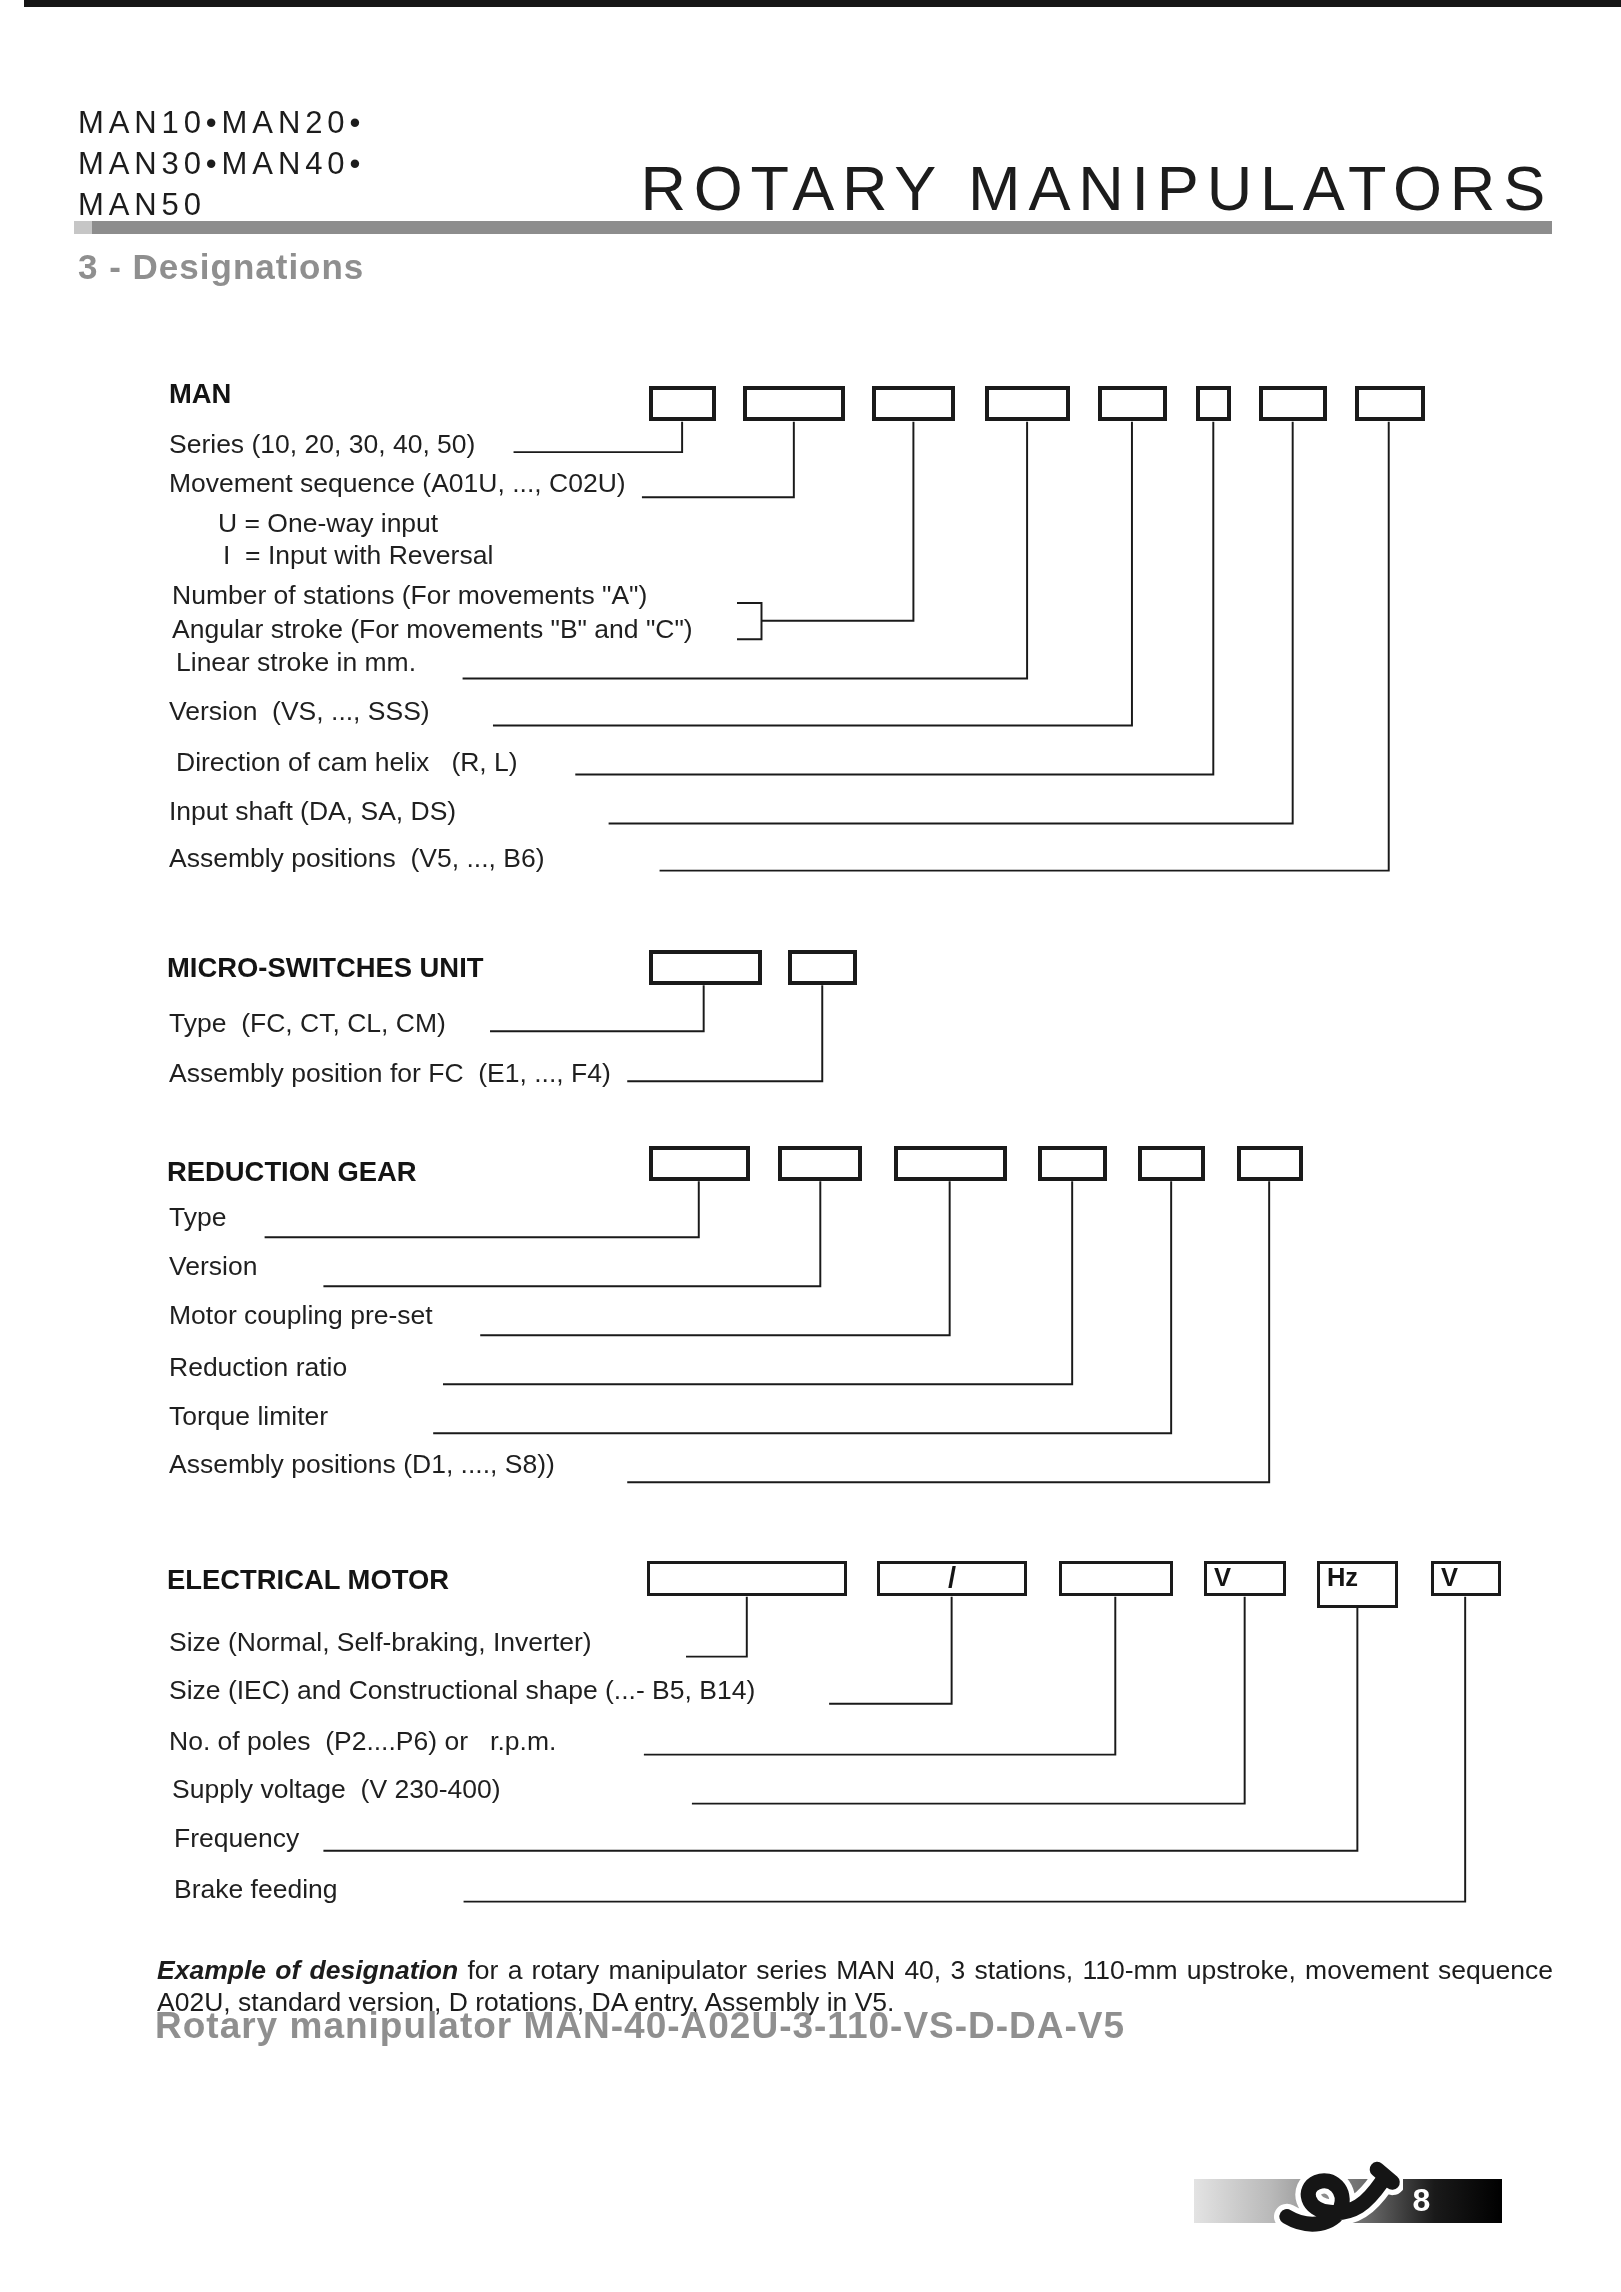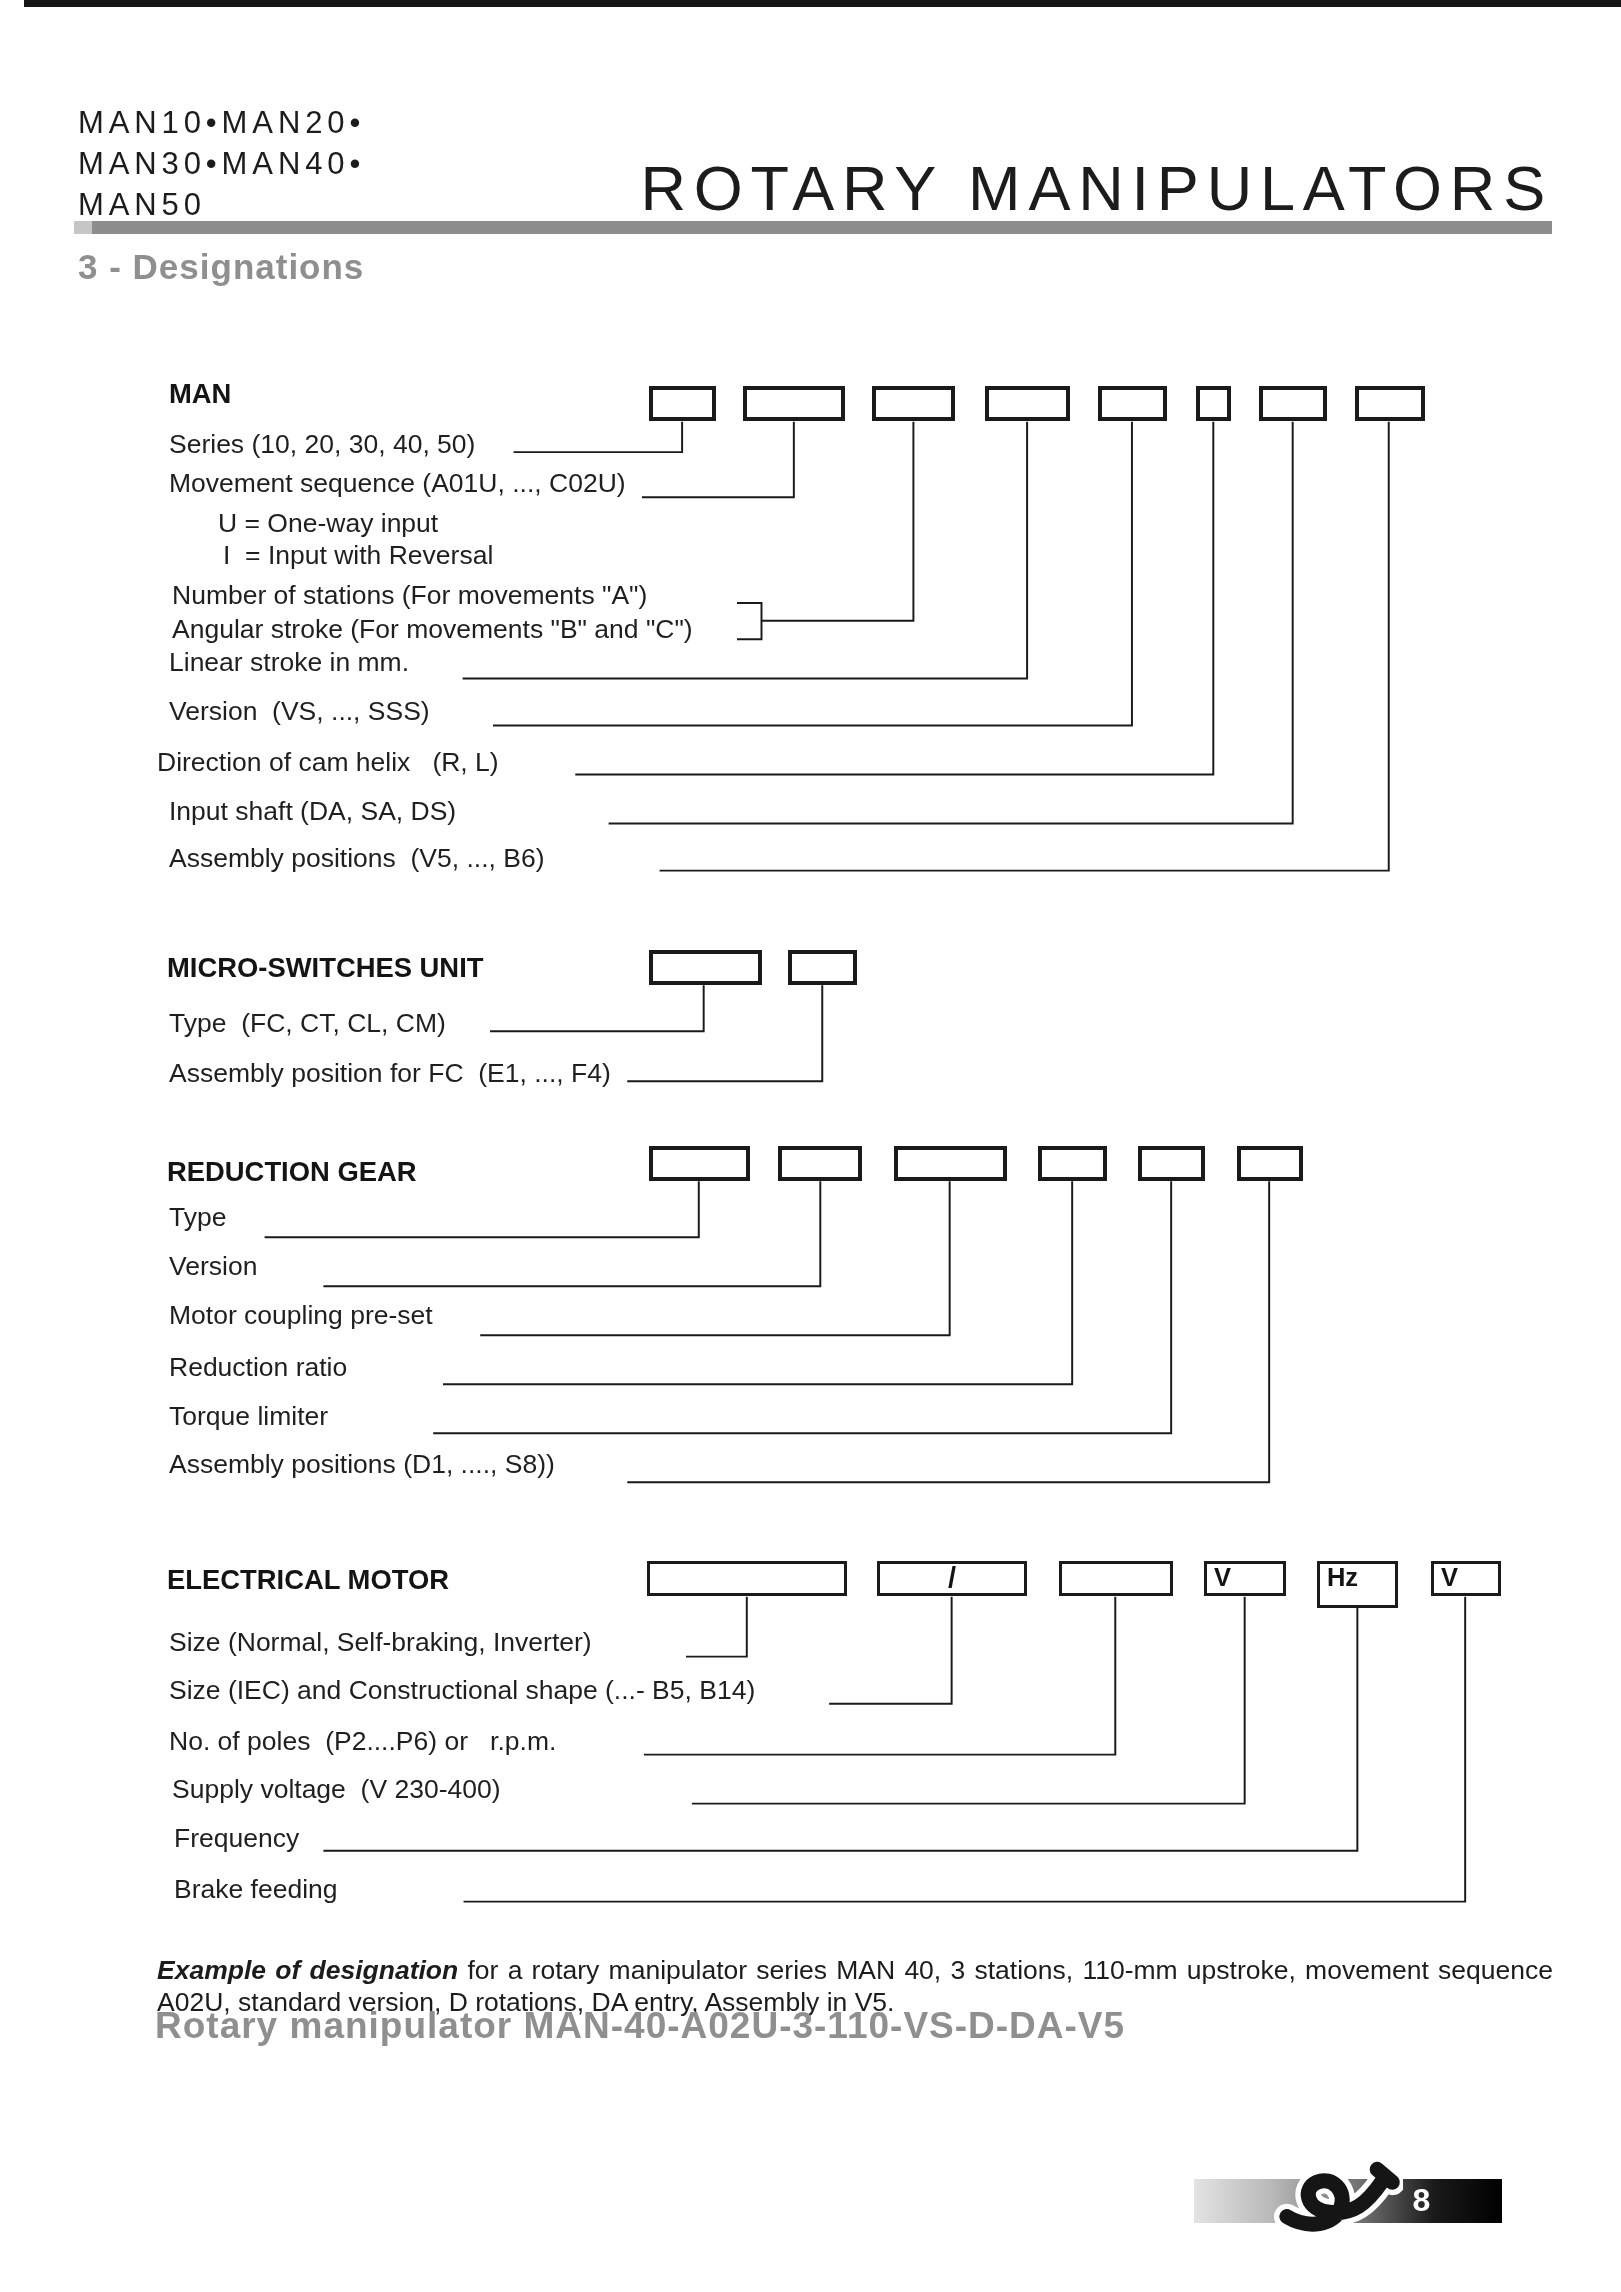--- a/index.html
+++ b/index.html
@@ -88,23 +88,23 @@
       <div class="dbox" style="left: 1098px; top: 386px; width: 69px; height: 35px; border-width: 4.9px;"></div>
       <div class="dbox" style="left: 1196px; top: 386px; width: 35px; height: 35px; border-width: 4.9px;"></div>
       <div class="dbox" style="left: 1259px; top: 386px; width: 68px; height: 35px; border-width: 4.9px;"></div>
       <div class="dbox" style="left: 1355px; top: 386px; width: 70px; height: 35px; border-width: 4.9px;"></div>
       <div class="dlabel" style="left: 169px; top: 429px;">Series (10, 20, 30, 40, 50)</div>
       <div class="dlabel" style="left: 169px; top: 468px;">Movement sequence (A01U, ..., C02U)</div>
       <div class="dlabel" style="left: 218px; top: 508px;">U = One-way input</div>
       <div class="dlabel" style="left: 223px; top: 540px;">I  = Input with Reversal</div>
       <div class="dlabel" style="left: 172px; top: 580px;">Number of stations (For movements "A")</div>
       <div class="dlabel" style="left: 172px; top: 614px;">Angular stroke (For movements "B" and "C")</div>
-      <div class="dlabel" style="left: 169px; top: 647px;">Linear stroke in mm.</div>
+      <div class="dlabel" style="left: 176px; top: 647px;">Linear stroke in mm.</div>
       <div class="dlabel" style="left: 169px; top: 696px;">Version  (VS, ..., SSS)</div>
-      <div class="dlabel" style="left: 157px; top: 747px;">Direction of cam helix   (R, L)</div>
+      <div class="dlabel" style="left: 176px; top: 747px;">Direction of cam helix   (R, L)</div>
       <div class="dlabel" style="left: 169px; top: 796px;">Input shaft (DA, SA, DS)</div>
       <div class="dlabel" style="left: 169px; top: 843px;">Assembly positions  (V5, ..., B6)</div>
       <div class="g-heading" style="left: 167px; top: 952px;">MICRO-SWITCHES UNIT</div>
       <div class="dbox" style="left: 649px; top: 950px; width: 113px; height: 35px; border-width: 4.9px;"></div>
       <div class="dbox" style="left: 788px; top: 950px; width: 69px; height: 35px; border-width: 4.9px;"></div>
       <div class="dlabel" style="left: 169px; top: 1008px;">Type  (FC, CT, CL, CM)</div>
       <div class="dlabel" style="left: 169px; top: 1058px;">Assembly position for FC  (E1, ..., F4)</div>
       <div class="g-heading" style="left: 167px; top: 1156px;">REDUCTION GEAR</div>
       <div class="dbox" style="left: 649px; top: 1146px; width: 101px; height: 35px; border-width: 4.9px;"></div>
       <div class="dbox" style="left: 778px; top: 1146px; width: 84px; height: 35px; border-width: 4.9px;"></div>

